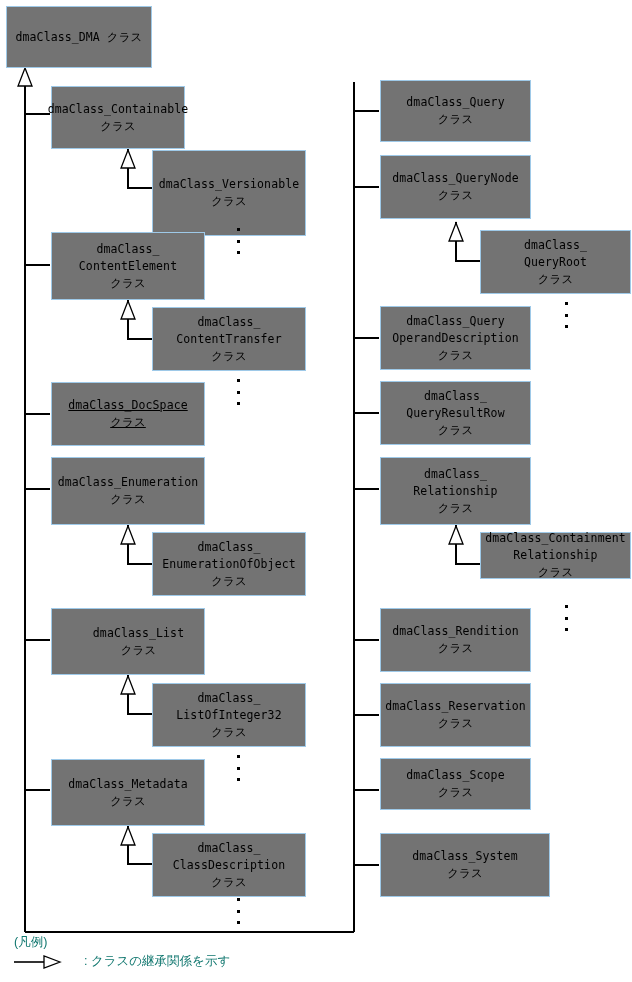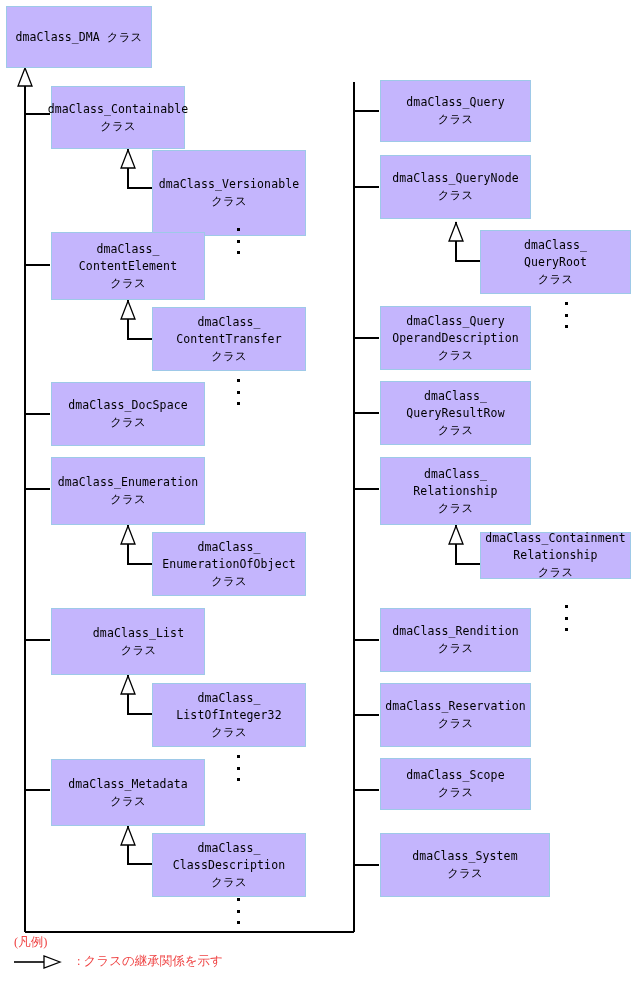--- a/index.html
+++ b/index.html
@@ -22,21 +22,21 @@
     position: absolute;
     left: 0;
     top: 0;
     width: 632px;
     height: 982px;
     pointer-events: none;
   }
   .node {
     position: absolute;
     box-sizing: border-box;
-    background: #c4b5fd;
+    background: #737373;
     border: 1px solid #9ec9e8;
     display: flex;
     align-items: center;
     justify-content: center;
     text-align: center;
     font-size: 11.5px;
     line-height: 17px;
     letter-spacing: 0.1px;
     white-space: pre-line;
     color: #000000;
@@ -51,33 +51,33 @@
     height: 26px;
   }
   .vdots i {
     display: block;
     width: 3px;
     height: 3px;
     background: #000000;
   }
   .legend {
     position: absolute;
-    font-family: Liberation Serif, serif;
+    font-family: Liberation Sans, sans-serif;
     font-size: 12.5px;
-    color: #ef4444;
+    color: #0f766e;
     white-space: nowrap;
   }
   #legend-title { left: 14px; top: 934px; }
   #legend-row {
     left: 14px; top: 953px;
     display: flex;
     align-items: center;
     gap: 0px;
   }
-  #legend-row .legend-text { margin-left: 7px; }
+  #legend-row .legend-text { margin-left: 14px; }
 </style>
 </head>
 <body>
 
 <div id="diagram">
 
   <svg id="svg-layer" viewBox="0 0 632 982" xmlns="http://www.w3.org/2000/svg">
     <defs>
       <marker id="gen-arrow" markerWidth="14" markerHeight="14" refX="0" refY="7" orient="auto" markerUnits="userSpaceOnUse">
         <path d="M0,7 L13,1.2 L13,12.8 Z" fill="#ffffff" stroke="#000000" stroke-width="1"></path>
@@ -137,21 +137,21 @@
   <div class="node" style="left:51px;  top:86px;  width:134px; height:63px;">dmaClass_Containable
 クラス</div>
   <div class="node" style="left:152px; top:150px; width:154px; height:86px;">dmaClass_Versionable
 クラス</div>
   <div class="node" style="left:51px;  top:232px; width:154px; height:68px;">dmaClass_
 ContentElement
 クラス</div>
   <div class="node" style="left:152px; top:307px; width:154px; height:64px;">dmaClass_
 ContentTransfer
 クラス</div>
-  <div class="node" style="left:51px;  top:382px; width:154px; height:64px;">dmaClass_DocSpace
+  <div class="node" style="left:51px;  top:382px; width:154px; height:64px;text-decoration:underline;">dmaClass_DocSpace
 クラス</div>
   <div class="node" style="left:51px;  top:457px; width:154px; height:68px;">dmaClass_Enumeration
 クラス</div>
   <div class="node" style="left:152px; top:532px; width:154px; height:64px;">dmaClass_
 EnumerationOfObject
 クラス</div>
   <div class="node" style="left:51px;  top:608px; width:154px; height:67px;padding-left:21px;">dmaClass_List
 クラス</div>
   <div class="node" style="left:152px; top:683px; width:154px; height:64px;">dmaClass_
 ListOfInteger32

